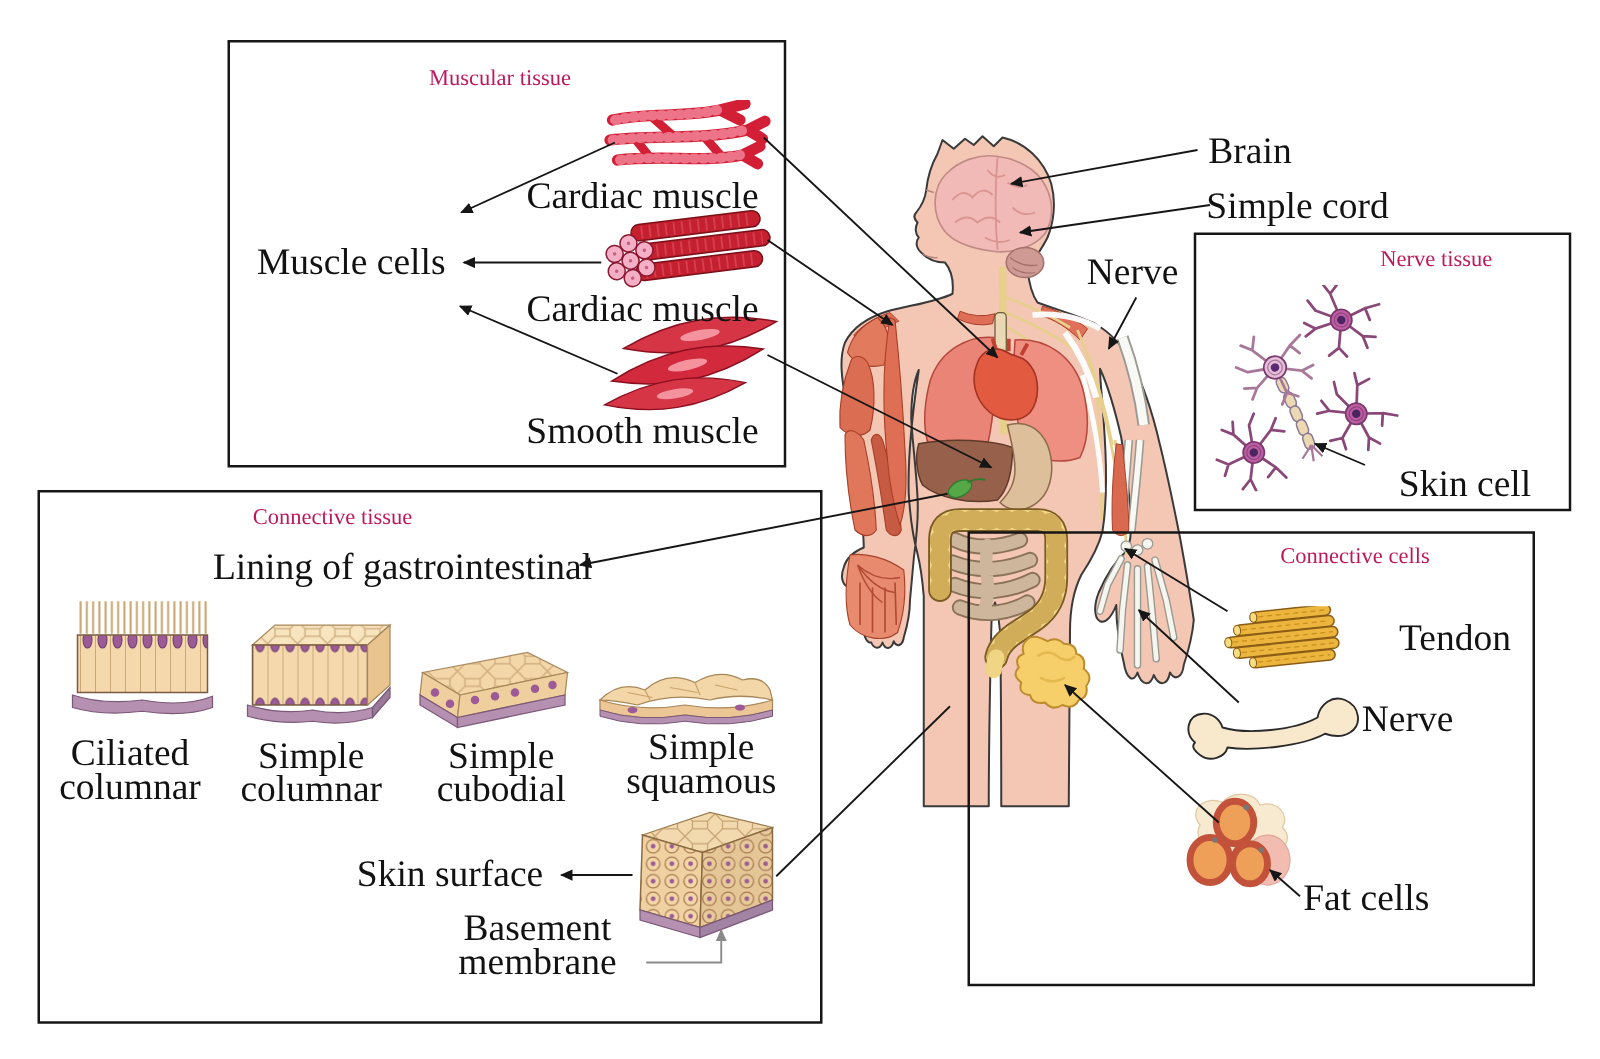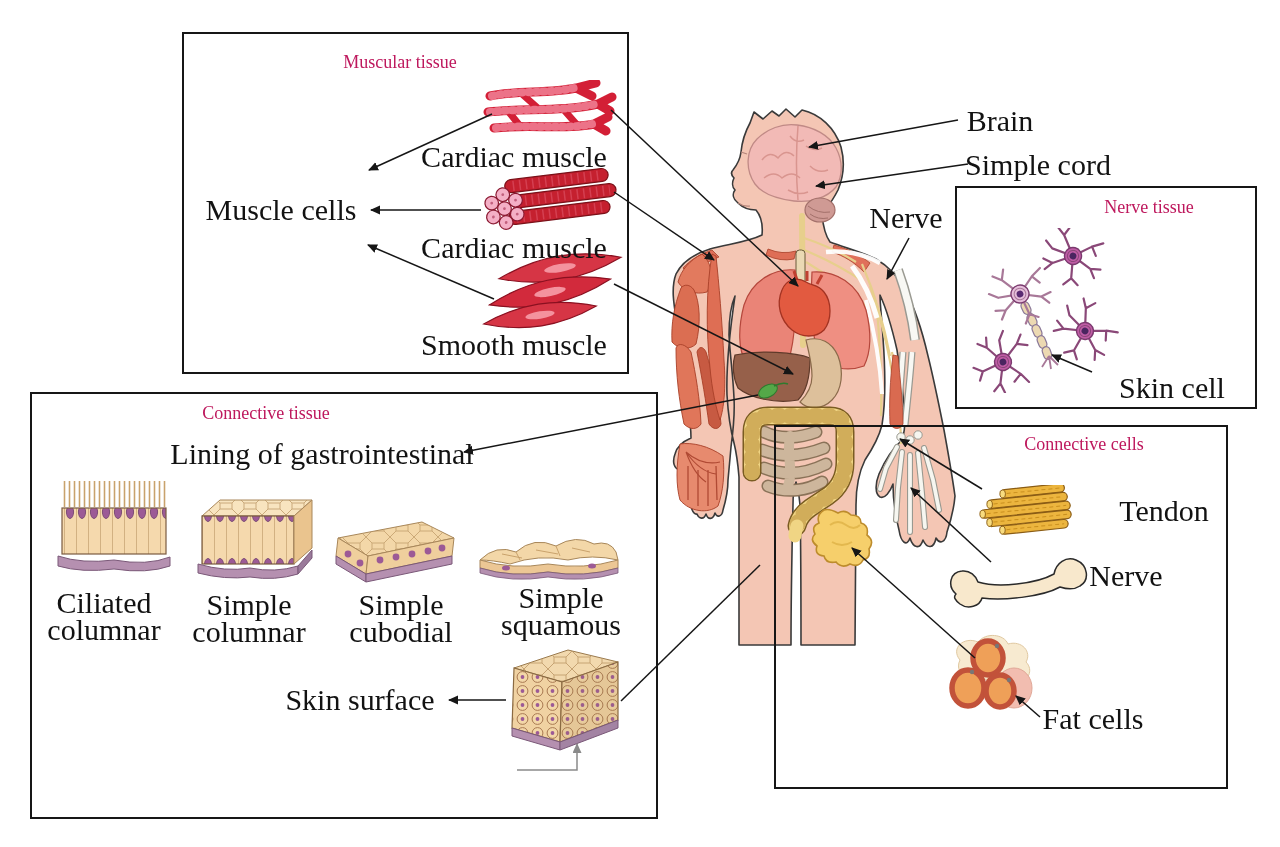--- a/index.html
+++ b/index.html
@@ -424,20 +424,24 @@
   </div>
   <div class="lbl" style="left:401px;top:591px">
     <div>Simple</div>
     <div>cubodial</div>
   </div>
   <div class="lbl" style="left:561px;top:584px">
     <div>Simple</div>
     <div>squamous</div>
   </div>
   <div class="lbl" style="left:360px;top:686px">Skin surface</div>
+  <div class="lbl" style="left:430px;top:729px">
+    <div>Basement</div>
+    <div>membrane</div>
+  </div>
 
   <div class="lbl title" style="left:1084px;top:431px">Connective cells</div>
   <div class="lbl" style="left:1164px;top:497px">Tendon</div>
   <div class="lbl" style="left:1126px;top:562px">Nerve</div>
   <div class="lbl" style="left:1093px;top:705px">Fat cells</div>
 
   <svg id="arrow-svg" class="layer" width="1280" height="847" viewBox="0 0 1280 847">
     <g stroke="#161616" stroke-width="1.5" fill="none">
 
       <path d="M492,114 L369,170" marker-end="url(#ah)"></path>

